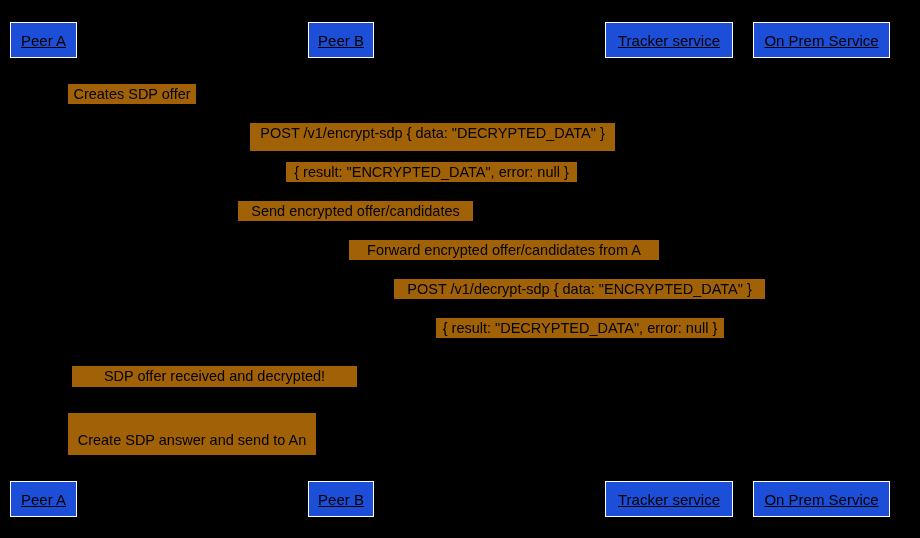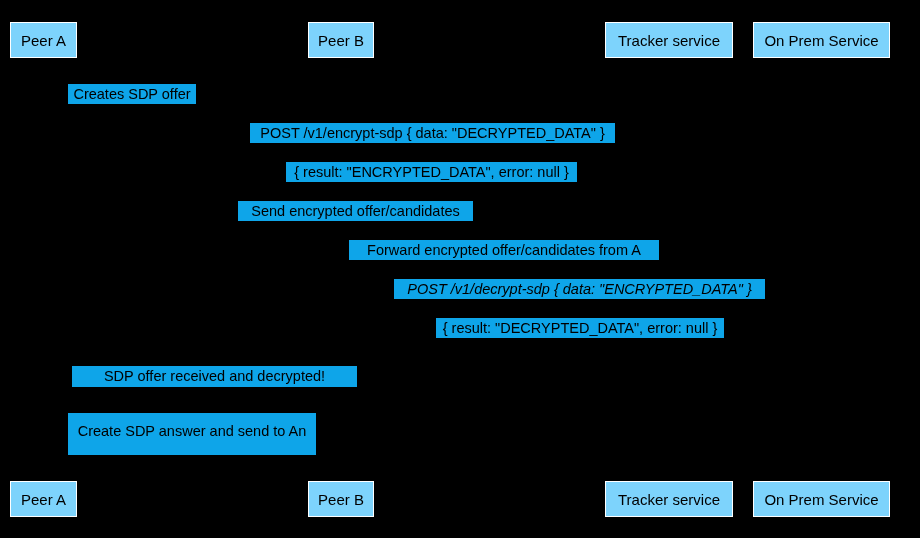--- a/index.html
+++ b/index.html
@@ -14,31 +14,32 @@
   #diagram {
     position: relative;
     width: 920px;
     height: 538px;
     background: #000000;
     overflow: hidden;
   }
   
   .participant {
     position: absolute;
-    background: #7dd3fc;
+    background: #1d4ed8;
     color: #000000;
     border: 1px solid #ffffff;
     box-sizing: border-box;
     font-size: 15px;
     line-height: 1;
     display: flex;
     align-items: center;
     justify-content: center;
     white-space: nowrap;
     height: 36px;
+    text-decoration: underline;
   }
   
   .lifeline {
     position: absolute;
     width: 1px;
     background: #000000;
     top: 58px;
     bottom: 58px;
   }
   
@@ -56,34 +57,34 @@
   }
   .msg-arrow.right {
     border-left: 7px solid #000000;
   }
   .msg-arrow.left {
     border-right: 7px solid #000000;
   }
   
   .msg-label {
     position: absolute;
-    background: #0ea5e9;
+    background: #a16207;
     color: #000000;
     font-size: 14.5px;
     line-height: 20px;
     white-space: nowrap;
     overflow: hidden;
     text-align: center;
     box-sizing: border-box;
     padding: 0 1px;
   }
   .msg-label.two-line {
     white-space: normal;
     line-height: 21px;
-    padding-top: 8px;
+    padding-top: 17px;
   }
   .msg-label .line {
     display: block;
   }
 </style>
 </head>
 <body>
 
 <div id="diagram">
 
@@ -120,37 +121,37 @@
   <div class="msg-line" style="left:340px; top:301px; width:481px;"></div>
   <div class="msg-arrow right" style="left:814px; top:297px;"></div>
 
   <div class="msg-line" style="left:340px; top:340px; width:481px;"></div>
   <div class="msg-arrow left" style="left:340px; top:336px;"></div>
 
   <div class="msg-label" style="left:68px; top:84px; width:128px; height:20px;">
     <span>Creates SDP offer</span>
   </div>
 
-  <div class="msg-label" style="left:250px; top:123px; width:365px; height:20px;">
+  <div class="msg-label" style="left:250px; top:123px; width:365px; height:28px;">
     <span>POST /v1/encrypt-sdp { data: "DECRYPTED_DATA" }</span>
   </div>
 
   <div class="msg-label" style="left:286px; top:162px; width:291px; height:20px;">
     <span>{ result: "ENCRYPTED_DATA", error: null }</span>
   </div>
 
   <div class="msg-label" style="left:349px; top:240px; width:310px; height:20px;">
     <span>Forward encrypted offer/candidates from A</span>
   </div>
 
   <div class="msg-label" style="left:238px; top:201px; width:235px; height:20px;">
     <span>Send encrypted offer/candidates</span>
   </div>
 
-  <div class="msg-label" style="left:394px; top:279px; width:371px; height:20px;font-style:italic;">
+  <div class="msg-label" style="left:394px; top:279px; width:371px; height:20px;">
     <span>POST /v1/decrypt-sdp { data: "ENCRYPTED_DATA" }</span>
   </div>
 
   <div class="msg-label" style="left:436px; top:318px; width:288px; height:20px;">
     <span>{ result: "DECRYPTED_DATA", error: null }</span>
   </div>
 
   <div class="msg-label" style="left:72px; top:366px; width:285px; height:21px;">
     <span>SDP offer received and decrypted!</span>
   </div>

